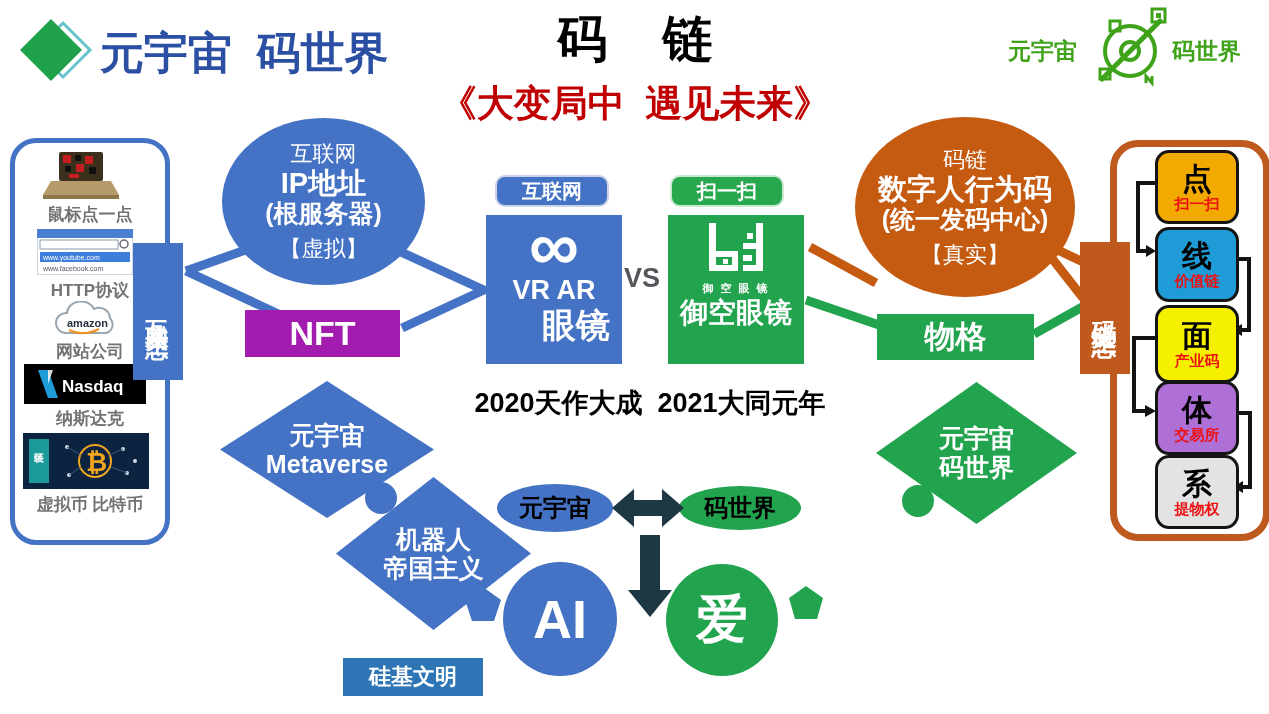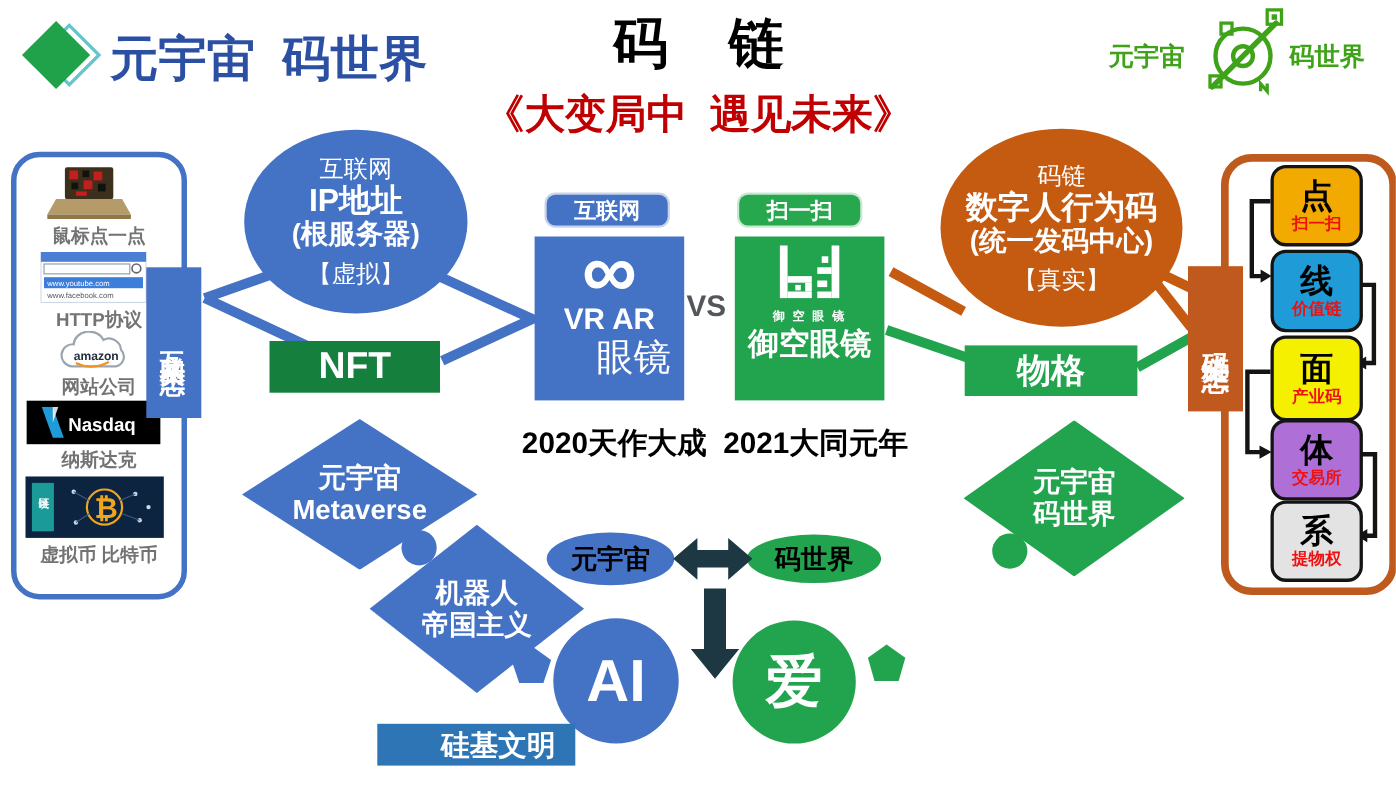--- a/index.html
+++ b/index.html
@@ -21,43 +21,43 @@
          display:flex;align-items:center;justify-content:center;}
   .badge-blue{left:497px;top:177px;width:110px;background:#4472c4;box-shadow:0 0 0 2px #c9d4ea;}
   .badge-green{left:672px;top:177px;width:110px;background:#27a84e;box-shadow:0 0 0 2px #c9e8d2;}
 
   
   .bigsq{width:136px;height:149px;color:#fff;display:flex;flex-direction:column;align-items:center;}
   .vr-box{left:486px;top:215px;background:#4472c4;}
   .scan-box{left:668px;top:215px;background:#22a34e;}
   .inf{font-size:70px;line-height:58px;font-weight:900;margin-top:2px;}
   .vrar{font-size:27px;font-weight:800;line-height:30px;}
-  .yj{font-size:34px;font-weight:400;line-height:40px;margin-left:44px;}
+  .yj{font-size:34px;font-weight:700;line-height:40px;margin-left:44px;}
   .yk-small{font-size:11px;font-weight:700;letter-spacing:2px;line-height:14px;}
   .yk-big{font-size:28px;font-weight:800;line-height:36px;}
   .vs{left:624px;top:263px;width:44px;text-align:left;font-size:27px;font-weight:600;color:#53565a;}
 
   
   .ell{border-radius:50%;display:flex;flex-direction:column;align-items:center;justify-content:center;text-align:center;}
   .c-internet{left:222px;top:118px;width:203px;height:167px;background:#4472c4;color:#fff;}
   .c-codechain{left:855px;top:117px;width:220px;height:180px;background:#c55a11;color:#fff;}
   .cl-s{font-size:22px;font-weight:500;line-height:26px;}
   .cl-b{font-size:29px;font-weight:800;line-height:32px;}
   .cl-b2{font-size:25px;font-weight:800;line-height:29px;}
   .cl-gap{margin-top:8px;}
   .e-meta{left:497px;top:484px;width:116px;height:48px;background:#4472c4;color:#000;font-size:24px;font-weight:900;}
   .e-code{left:679px;top:486px;width:122px;height:44px;background:#22a34e;color:#000;font-size:24px;font-weight:900;}
   .c-ai{left:503px;top:562px;width:114px;height:114px;background:#4472c4;color:#fff;font-size:54px;font-weight:600;}
   .c-love{left:666px;top:564px;width:112px;height:112px;background:#22a34e;color:#fff;font-size:52px;font-weight:600;}
 
   
   .lblrect{color:#fff;display:flex;align-items:center;justify-content:center;font-weight:900;}
-  .nft{left:245px;top:310px;width:155px;height:47px;background:#15803d;font-size:34px;}
+  .nft{left:245px;top:310px;width:155px;height:47px;background:#a21caf;font-size:34px;}
   .wuge{left:877px;top:314px;width:157px;height:46px;background:#22a34e;font-size:31px;}
-  .silicon{left:343px;top:658px;width:140px;height:38px;background:#2e75b6;font-size:26px;font-weight:800;padding-left:40px;}
+  .silicon{left:343px;top:658px;width:140px;height:38px;background:#2e75b6;font-size:22px;font-weight:800;}
   .carbon{left:763px;top:663px;width:138px;height:38px;background:#22a34e;font-size:26px;font-weight:800;}
 
   
   .band{color:#fff;display:flex;align-items:center;justify-content:center;
         writing-mode:vertical-rl;text-orientation:upright;letter-spacing:4px;font-weight:600;}
   .band-internet{left:133px;top:243px;width:50px;height:137px;background:#4472c4;font-size:23px;}
   .band-codechain{left:1080px;top:242px;width:50px;height:132px;background:#c0591d;font-size:25px;}
 
   
   .timeline{left:448px;top:385px;width:404px;text-align:center;color:#000;font-weight:800;font-size:27px;line-height:36px;}

